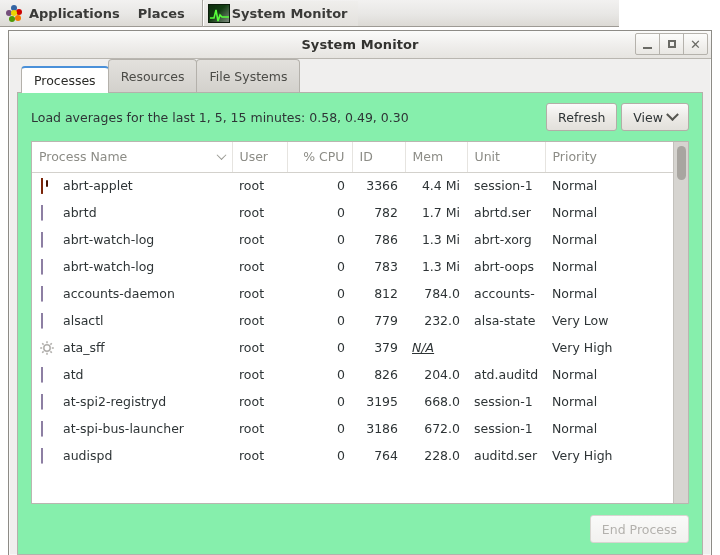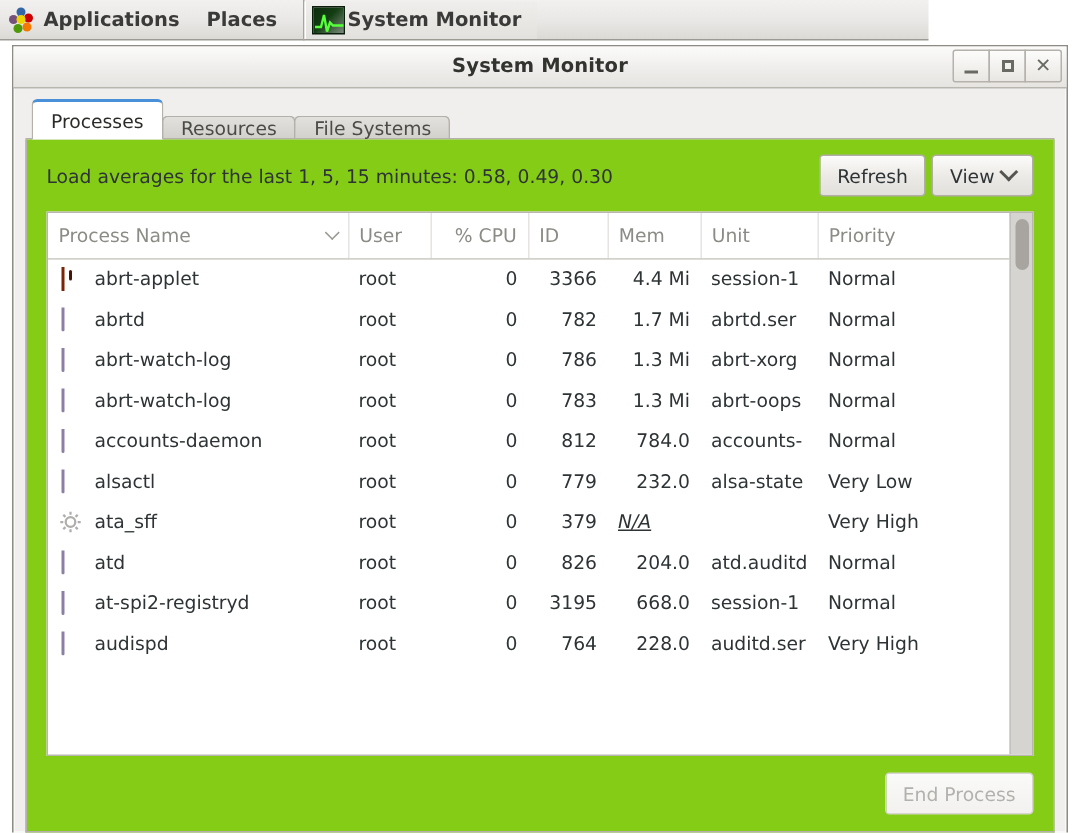--- a/index.html
+++ b/index.html
@@ -155,21 +155,21 @@
     height: 29px;
     flex: none;
     display: flex;
     align-items: flex-end;
     padding-left: 4px;
     border-bottom: 1px solid #b4b1ab;
     box-sizing: border-box;
     margin-top: 5px;
   }
   .tab {
-    height: 15px;
+    height: 33px;
     padding: 0 12px;
     display: flex;
     align-items: center;
     font-size: 12.5px;
     color: #4b4b47;
     background: linear-gradient(to bottom, #e3e1dd, #d3d1cc);
     border: 1px solid #b4b1ab;
     border-bottom: none;
     border-radius: 4px 4px 0 0;
     margin-right: -1px;
@@ -180,21 +180,21 @@
     background: #ffffff;
     color: #2b2b28;
     height: 27px;
     border-top: 2px solid #4a90d9;
     z-index: 3;
     margin-bottom: -1px;
   }
 
   #tab-body {
     flex: 1;
-    background: #84cc16;
+    background: #86efac;
     border: 1px solid #b4b1ab;
     border-top: none;
     display: flex;
     flex-direction: column;
     min-height: 0;
     box-sizing: border-box;
     padding: 0;
   }
 
   
@@ -629,20 +629,34 @@
                   <td class="num">0</td>
                   <td class="num">3195</td>
                   <td class="num">668.0</td>
                   <td>session-1</td>
                   <td>Normal</td>
                 </tr>
                 <tr>
                   <td>
                     <span class="pname">
                       <span class="picon"><span class="ic-diamond"></span></span>
+                      <span>at-spi-bus-launcher</span>
+                    </span>
+                  </td>
+                  <td>root</td>
+                  <td class="num">0</td>
+                  <td class="num">3186</td>
+                  <td class="num">672.0</td>
+                  <td>session-1</td>
+                  <td>Normal</td>
+                </tr>
+                <tr>
+                  <td>
+                    <span class="pname">
+                      <span class="picon"><span class="ic-diamond"></span></span>
                       <span>audispd</span>
                     </span>
                   </td>
                   <td>root</td>
                   <td class="num">0</td>
                   <td class="num">764</td>
                   <td class="num">228.0</td>
                   <td>auditd.ser</td>
                   <td>Very High</td>
                 </tr>

